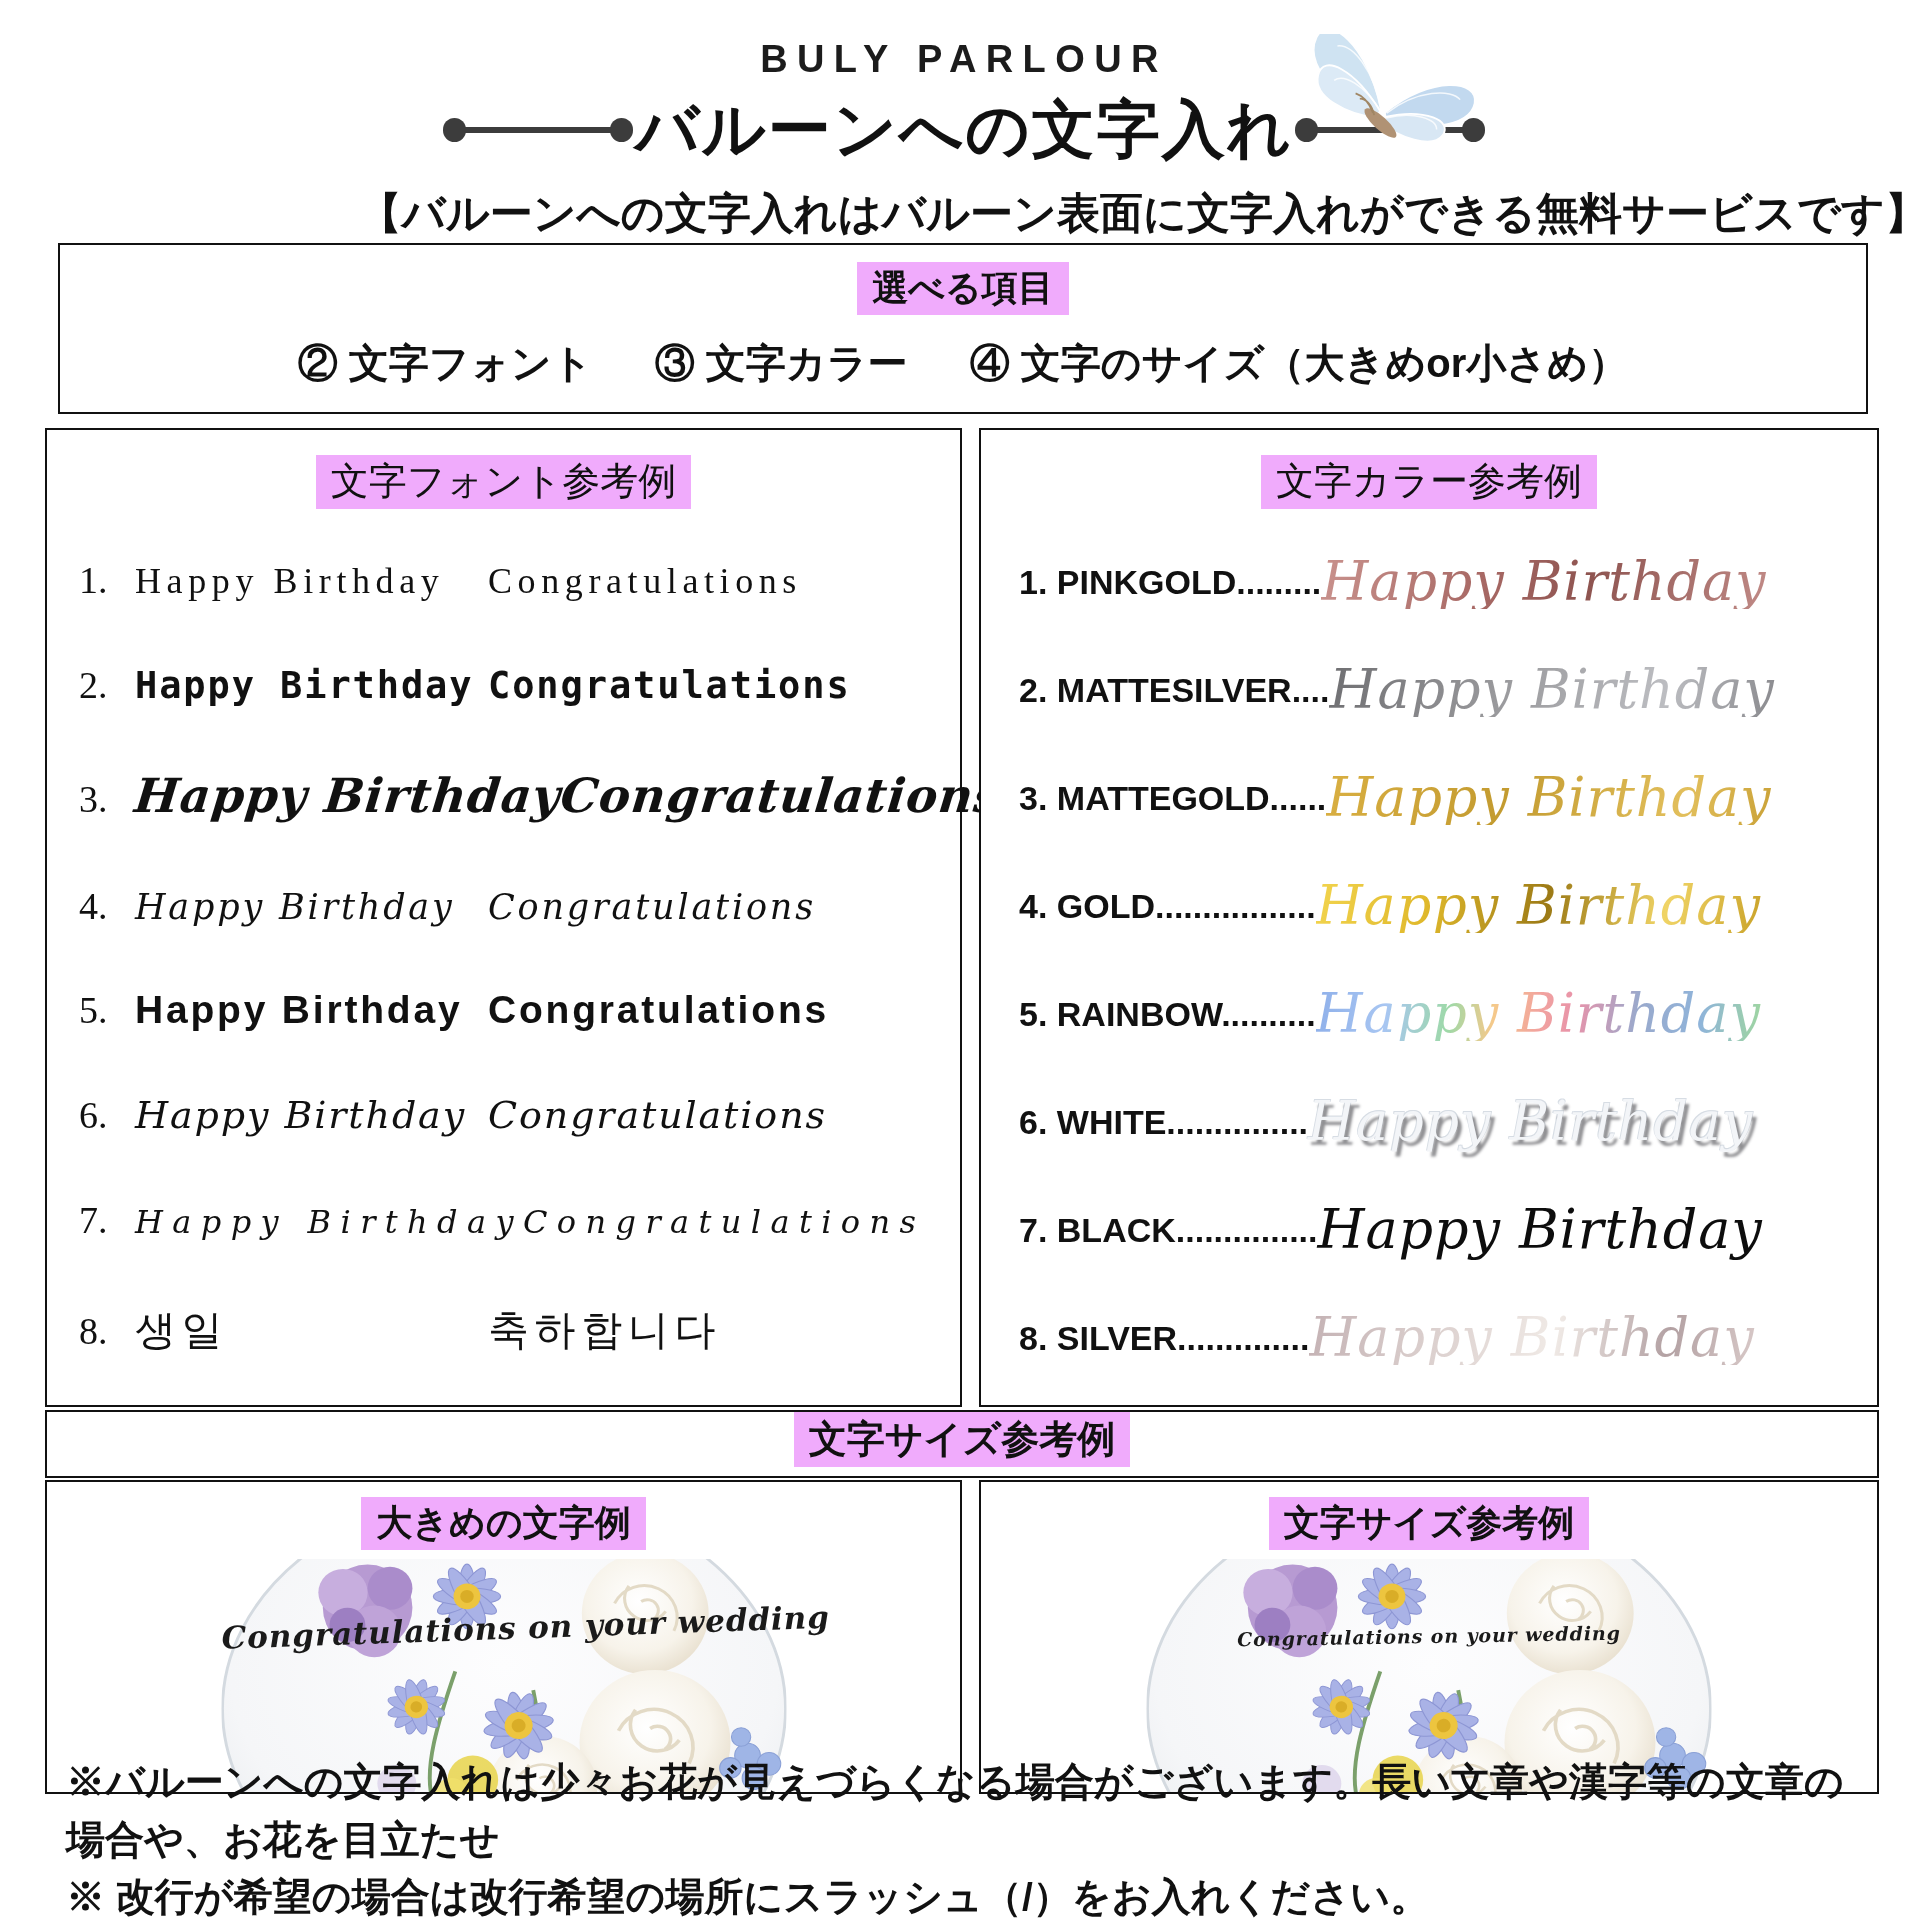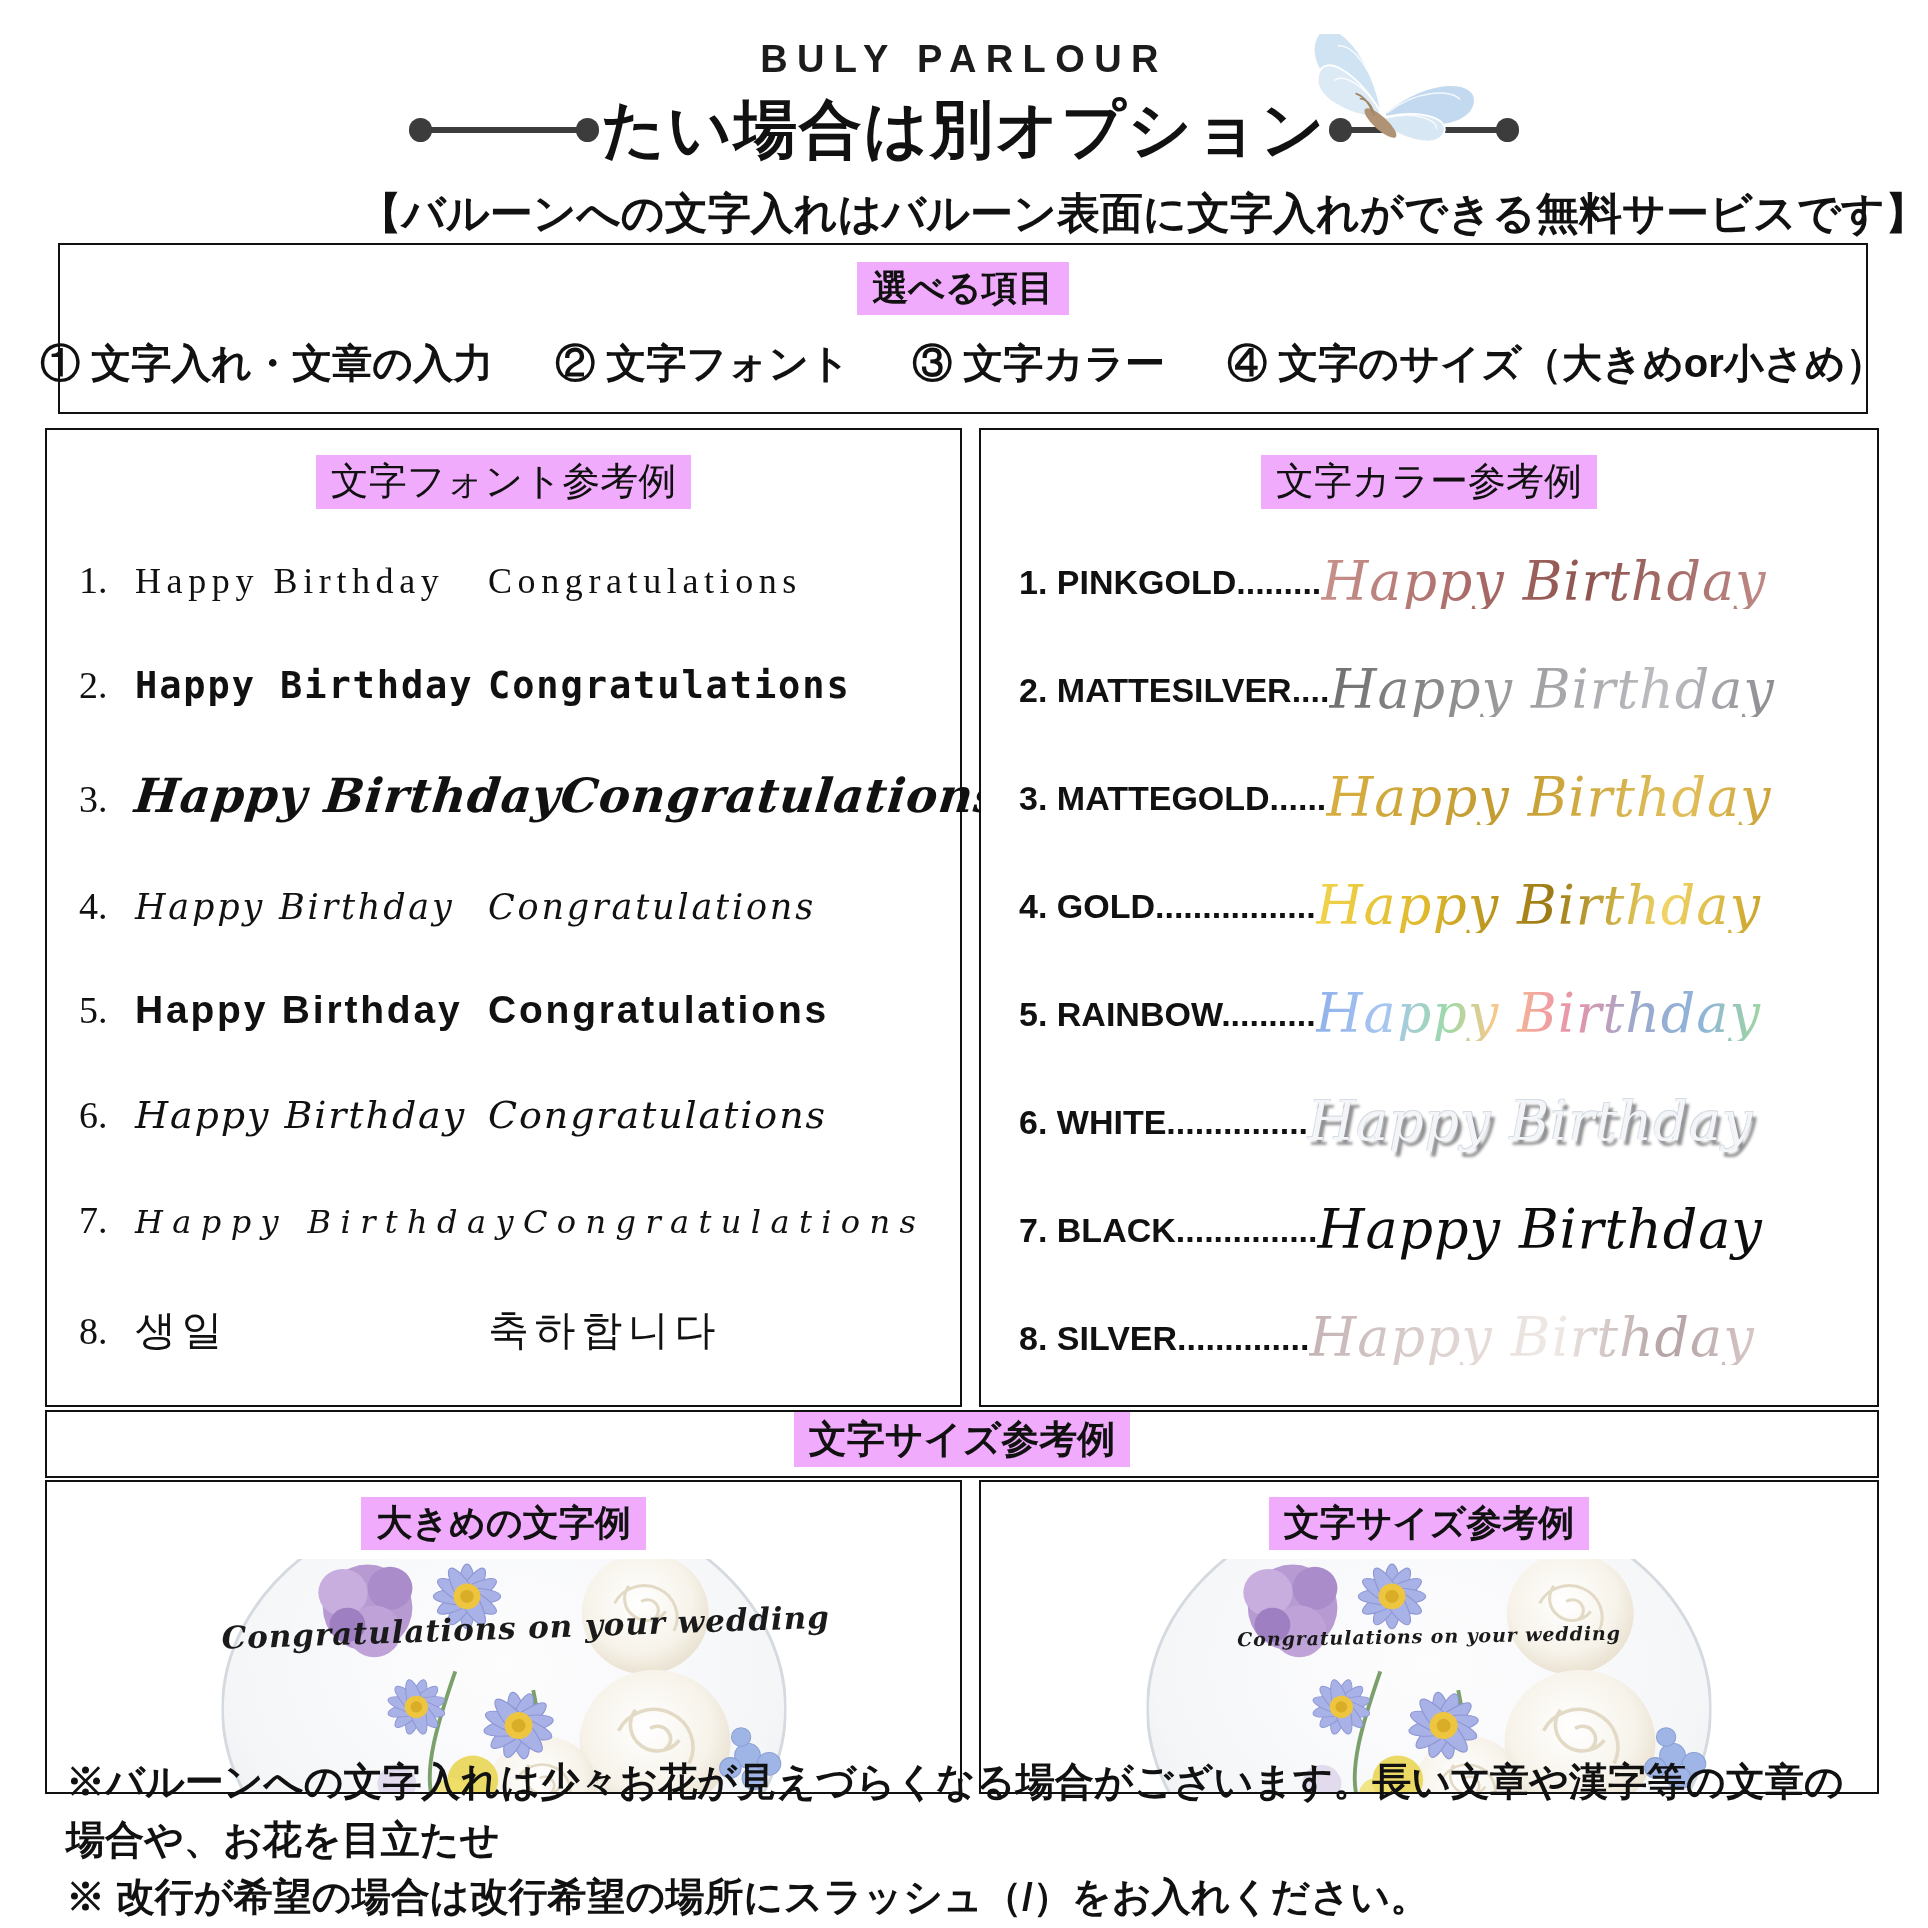--- a/index.html
+++ b/index.html
@@ -90,42 +90,41 @@
 </style>
 </head>
 <body>
 
 <div class="page">
 
   <div class="brand">BULY PARLOUR</div>
 
   <div class="title-row">
     <span class="decor"></span>
-    <span class="main-title">たい場合は別オプション</span>
+    <span class="main-title">バルーンへの文字入れ</span>
     <span class="decor"></span>
   </div>
 
   <svg class="butterfly" viewBox="0 0 200 130">
     <g transform="rotate(18 100 80)">
       <path d="M95 82 C60 20 10 2 6 30 C2 58 40 86 90 90 Z" fill="#cfe3f2" stroke="#ffffff" stroke-width="2"></path>
       <path d="M95 84 C55 50 18 44 20 68 C22 92 62 98 92 92 Z" fill="#dceaf6" stroke="#ffffff" stroke-width="2"></path>
       <path d="M100 84 C135 30 185 20 188 45 C191 72 140 92 104 92 Z" fill="#c2d9ef" stroke="#ffffff" stroke-width="2"></path>
       <path d="M102 88 C140 66 172 70 166 88 C160 106 120 104 102 96 Z" fill="#d8e7f4" stroke="#ffffff" stroke-width="2"></path>
       <path d="M95 82 C75 45 45 25 30 32 M95 84 C70 62 45 58 38 68 M102 84 C125 50 160 38 172 46 M103 89 C130 72 155 74 158 84" fill="none" stroke="#ffffff" stroke-width="1.6" opacity="0.8"></path>
       <ellipse cx="99" cy="96" rx="22" ry="7" fill="#b09274" transform="rotate(24 99 96)"></ellipse>
       <path d="M88 88 C80 78 72 74 64 74 M90 90 C84 80 76 76 70 78" stroke="#a08664" stroke-width="2" fill="none"></path>
     </g>
   </svg>
 
   <div class="subtitle">【バルーンへの文字入れはバルーン表面に文字入れができる無料サービスです】</div>
 
   <div class="bbox options-box">
     <span class="options-heading hl">選べる項目</span>
     <div class="options-items">
-      <span>① 文字入れ・文章の入力</span>
       <span>② 文字フォント</span>
       <span>③ 文字カラー</span>
       <span>④ 文字のサイズ（大きめor小さめ）</span>
     </div>
   </div>
 
   <div class="bbox font-box">
     <div class="col-head">
       <span class="hl">文字フォント参考例</span>
     </div>

